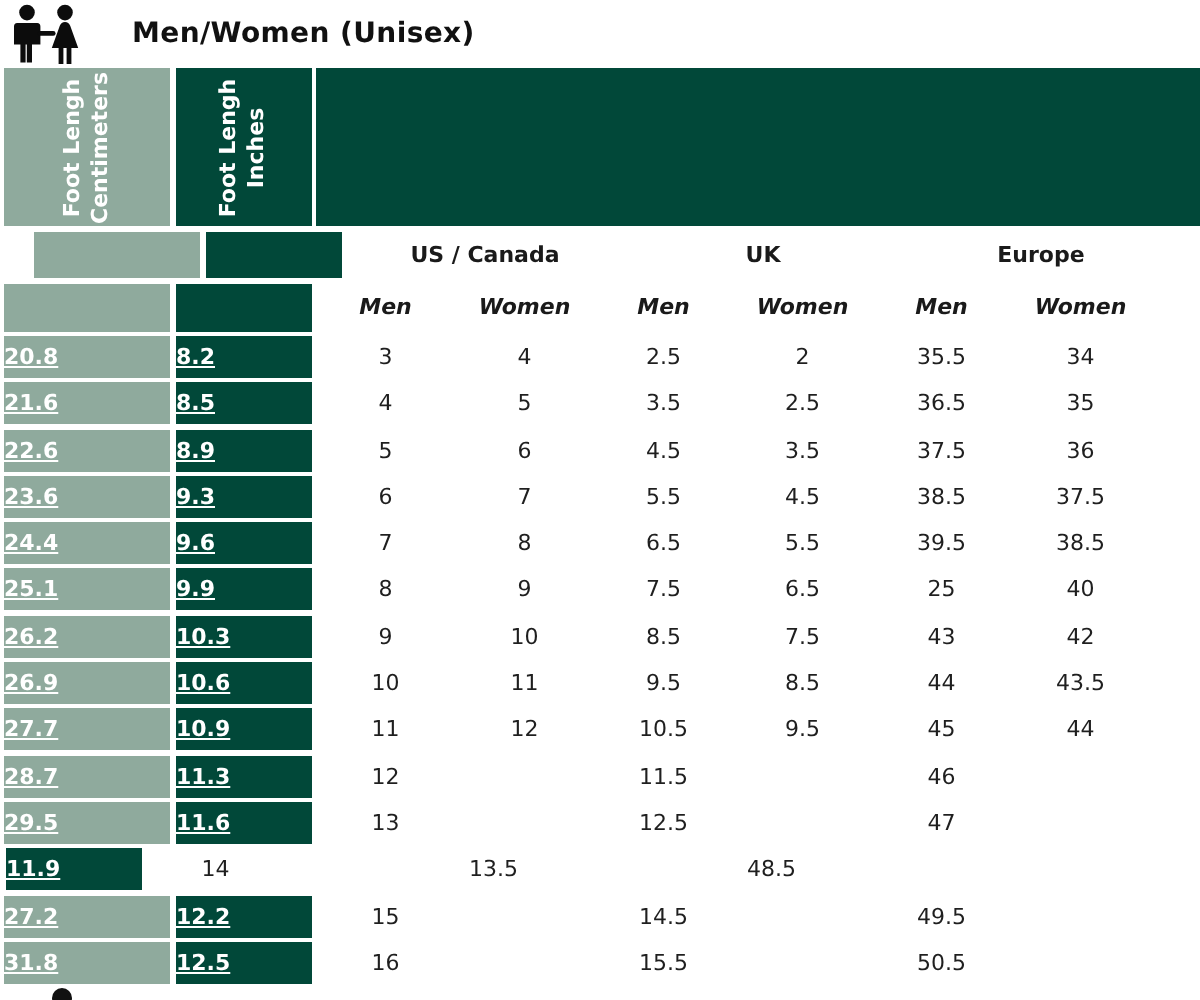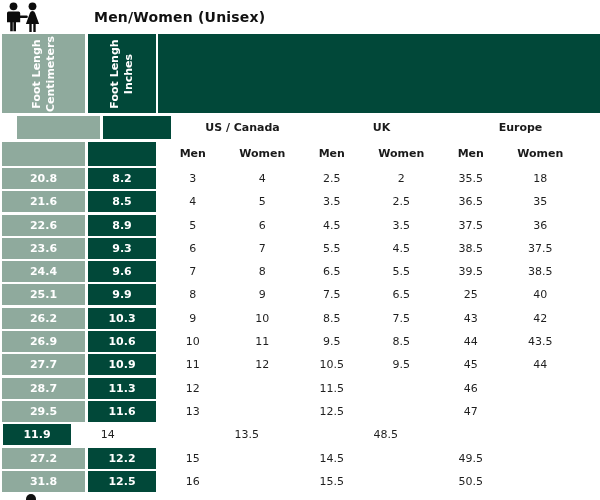--- a/index.html
+++ b/index.html
@@ -9,49 +9,49 @@
     --text:#1F1F1F;
   }
   html,body{margin:0;padding:0;}
   body{
     width:600px;height:500px;background:#fff;overflow:hidden;position:relative;
     font-family:"DejaVu Sans","Liberation Sans",sans-serif;
     -webkit-font-smoothing:antialiased;
   }
   .title-band{height:33px;display:flex;align-items:center;padding-left:4px;}
   .uni-icon{width:42px;height:30px;flex:0 0 42px;}
-  .page-title{margin-left:48px;font-size:14px;font-weight:bold;color:#111;letter-spacing:.2px;}
+  .page-title{margin-left:20px;font-size:14px;font-weight:bold;color:#111;letter-spacing:.2px;}
 
   .row{display:flex;}
   .band{height:79px;margin-top:1px;margin-bottom:3px;}
   .cell{box-sizing:border-box;}
   .c-cm{margin-left:2px;width:83px;background:var(--sage);}
   .c-in{margin-left:3px;width:68px;background:var(--dark);}
   .tall{position:relative;}
   .banner{flex:1;margin-left:2px;background:var(--dark);}
   .vtext{
     position:absolute;top:50%;left:50%;
     transform:translate(-50%,-50%) rotate(-90deg);
     white-space:nowrap;text-align:center;
     color:#fff;font-size:11px;font-weight:bold;line-height:1.3;
   }
   .vtext span{display:block;}
 
   .grp-row{height:23px;margin-bottom:3px;padding-left:15px;}
-  .sub-row{height:24px;margin-bottom:2px;}
+  .sub-row{height:24px;margin-bottom:2px;font-style:italic;}
   .data-row{height:21px;margin-bottom:2.3px;}
 
   .vals{display:flex;margin-left:2px;}
   .vcol{width:69.5px;text-align:center;color:var(--text);font-size:11px;}
   .gcol{width:139px;text-align:center;color:#1a1a1a;font-size:11px;font-weight:bold;}
   .grp-row .vals,.sub-row .vals{align-items:center;}
   .grp-row .gcol{line-height:23px;}
   .sub-row .vcol{line-height:24px;font-weight:bold;color:#1a1a1a;}
   .data-row .vcol{line-height:21px;}
-  .num-cell{color:#fff;font-size:11px;font-weight:bold;text-align:center;line-height:21px;}
+  .num-cell{color:#fff;font-size:11px;font-weight:bold;text-align:left;line-height:21px;text-decoration:underline;}
 
   .cut-icon{
     position:absolute;left:26px;top:494px;width:10px;height:10px;
     background:#111;border-radius:50%;
   }
 </style>
 </head>
 <body>
 
 <div class="title-band">
@@ -112,21 +112,21 @@
 <div id="table-body">
     <div class="row data-row">
     <div class="cell c-cm num-cell">20.8</div>
     <div class="cell c-in num-cell">8.2</div>
     <div class="vals">
       <div class="vcol cell">3</div>
       <div class="vcol cell">4</div>
       <div class="vcol cell">2.5</div>
       <div class="vcol cell">2</div>
       <div class="vcol cell">35.5</div>
-      <div class="vcol cell">18</div>
+      <div class="vcol cell">34</div>
     </div>
   </div>
     <div class="row data-row">
     <div class="cell c-cm num-cell">21.6</div>
     <div class="cell c-in num-cell">8.5</div>
     <div class="vals">
       <div class="vcol cell">4</div>
       <div class="vcol cell">5</div>
       <div class="vcol cell">3.5</div>
       <div class="vcol cell">2.5</div>

